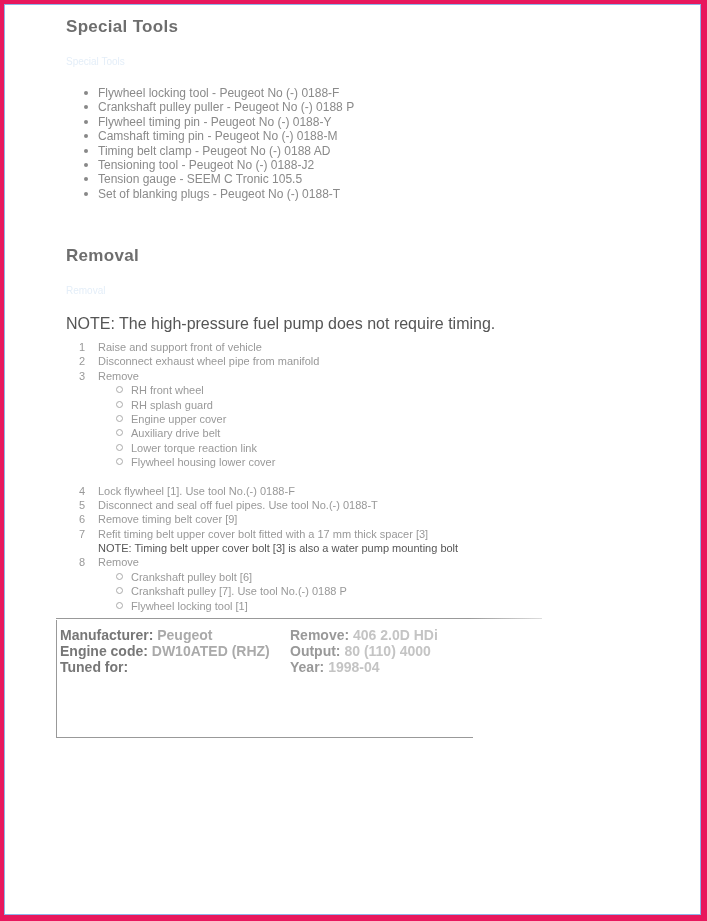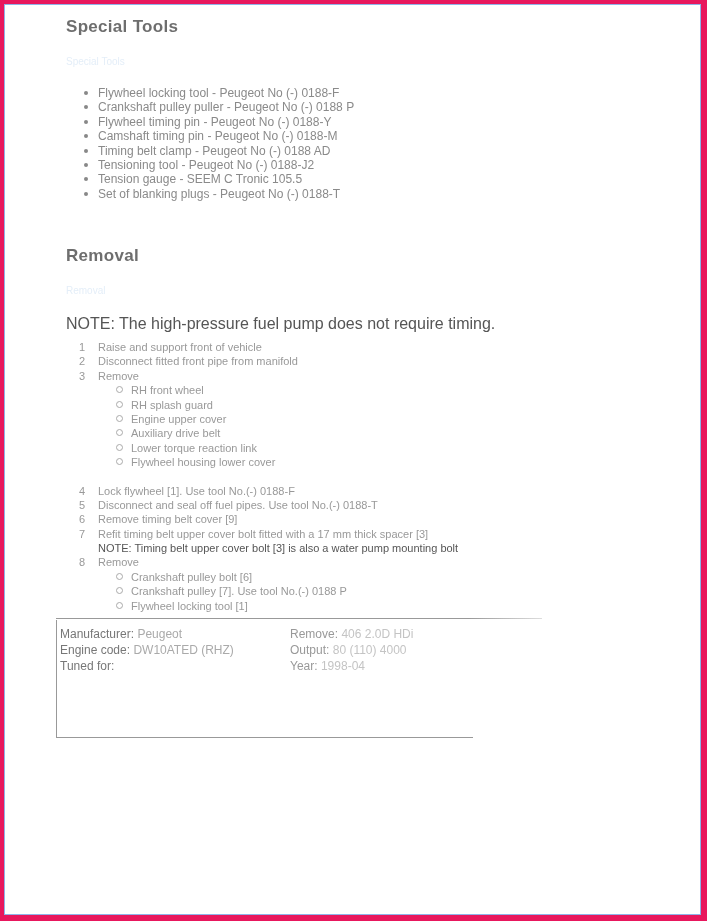--- a/index.html
+++ b/index.html
@@ -35,21 +35,21 @@
     margin-right: 8px; vertical-align: 1px;
   }
   .steps .note-line { color: #555; padding-left: 19px; }
   .faint { color: #c9c9c9; }
   .vfaint { color: #dcdcdc; }
   .info-box {
     position: absolute; left: 44px; top: 620px; width: 416px; height: 117px;
     border-left: 1px solid #999; border-bottom: 1px solid #999;
   }
   .info-topline { position: absolute; left: 44px; top: 618px; width: 486px; height: 1px; background: linear-gradient(to right, #999 85%, #ddd); }
-  .info-row { position: absolute; font-size: 12px; white-space: nowrap; }
+  .info-row { position: absolute; font-size: 14px; white-space: nowrap; font-weight: bold; }
   .info-row .lbl { color: #777; }
   .info-row .val { color: #aaa; }
   .info-row .lbl.light { color: #999; }
   .info-row .val.light { color: #c4c4c4; }
 </style>
 </head>
 <body>
 
 <div class="frame"></div>
 
@@ -69,21 +69,21 @@
     <li><span class="dot"></span><span>Set of blanking plugs - Peugeot No (-) 0188-T</span></li>
   </ul>
 
   <div class="h1" style="top:246px;">Removal</div>
   <div class="ghost" style="top:285px;">Removal</div>
 
   <div class="note" style="top:315px;">NOTE: The high-pressure fuel pump does not require timing.</div>
 
   <ul class="steps" style="top:341px;">
     <li><span class="num">1</span><span>Raise and support front of vehicle</span></li>
-    <li><span class="num">2</span><span>Disconnect fitted front pipe from manifold</span></li>
+    <li><span class="num">2</span><span>Disconnect exhaust wheel pipe from manifold</span></li>
     <li><span class="num">3</span><span>Remove</span></li>
     <li class="sub"><span class="circ"></span><span>RH front wheel</span></li>
     <li class="sub"><span class="circ"></span><span>RH splash guard</span></li>
     <li class="sub"><span class="circ"></span><span>Engine upper cover</span></li>
     <li class="sub"><span class="circ"></span><span>Auxiliary drive belt</span></li>
     <li class="sub"><span class="circ"></span><span>Lower torque reaction link</span></li>
     <li class="sub"><span class="circ"></span><span>Flywheel housing lower cover</span></li>
     <li style="height:14px;"></li>
     <li><span class="num">4</span><span>Lock flywheel [1]. Use tool No.(-) 0188-F</span></li>
     <li><span class="num">5</span><span>Disconnect and seal off fuel pipes. Use tool No.(-) 0188-T</span></li>

